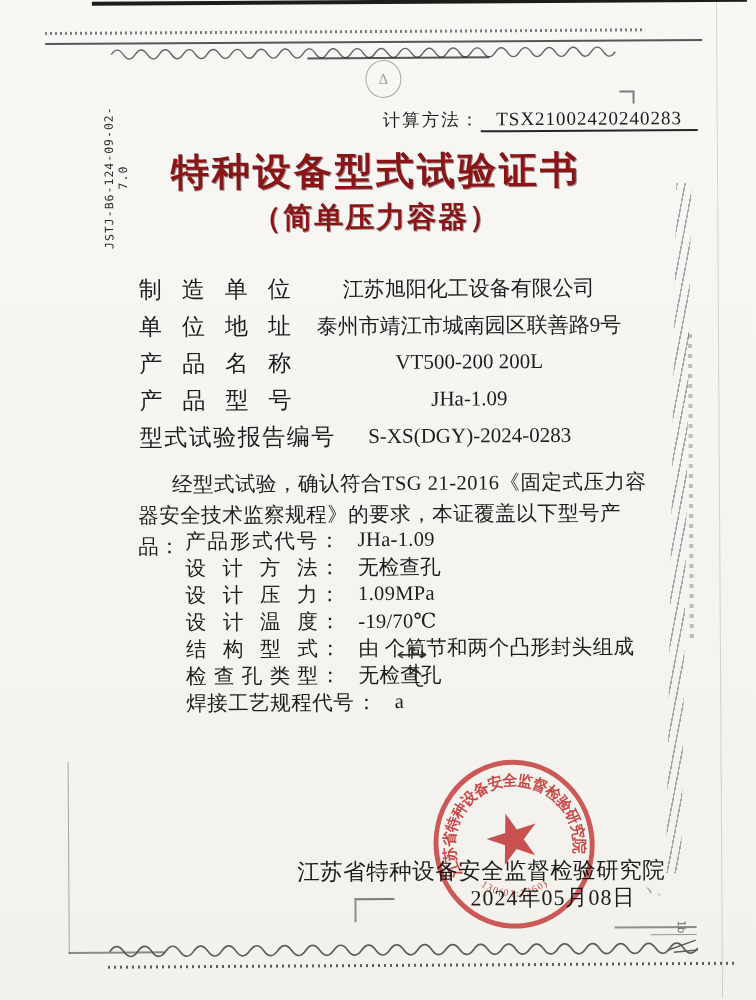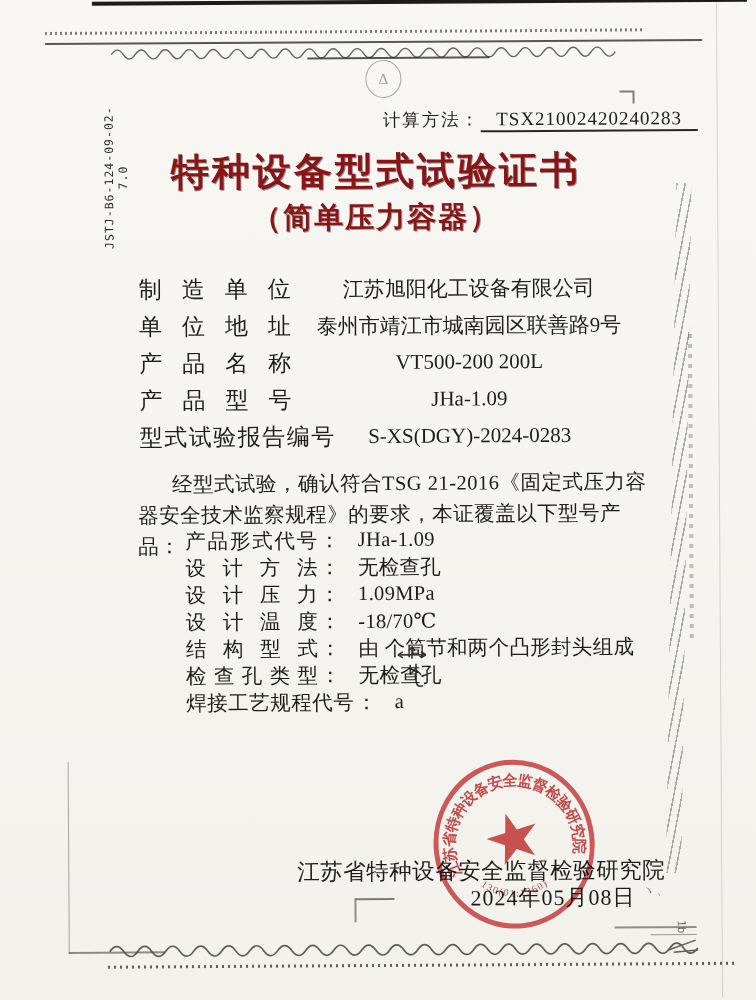--- a/index.html
+++ b/index.html
@@ -178,21 +178,21 @@
           <span class="sval">1.09MPa</span>
         </div>
         <div class="srow">
           <div class="slabel">
             <span>设</span>
             <span>计</span>
             <span>温</span>
             <span>度</span>
           </div>
           <span class="scolon">：</span>
-          <span class="sval">-18/70℃</span>
+          <span class="sval">-19/70℃</span>
         </div>
         <div class="srow">
           <div class="slabel">
             <span>结</span>
             <span>构</span>
             <span>型</span>
             <span>式</span>
           </div>
           <span class="scolon">：</span>
           <span class="sval">由  个筒节和两个凸形封头组成</span>

